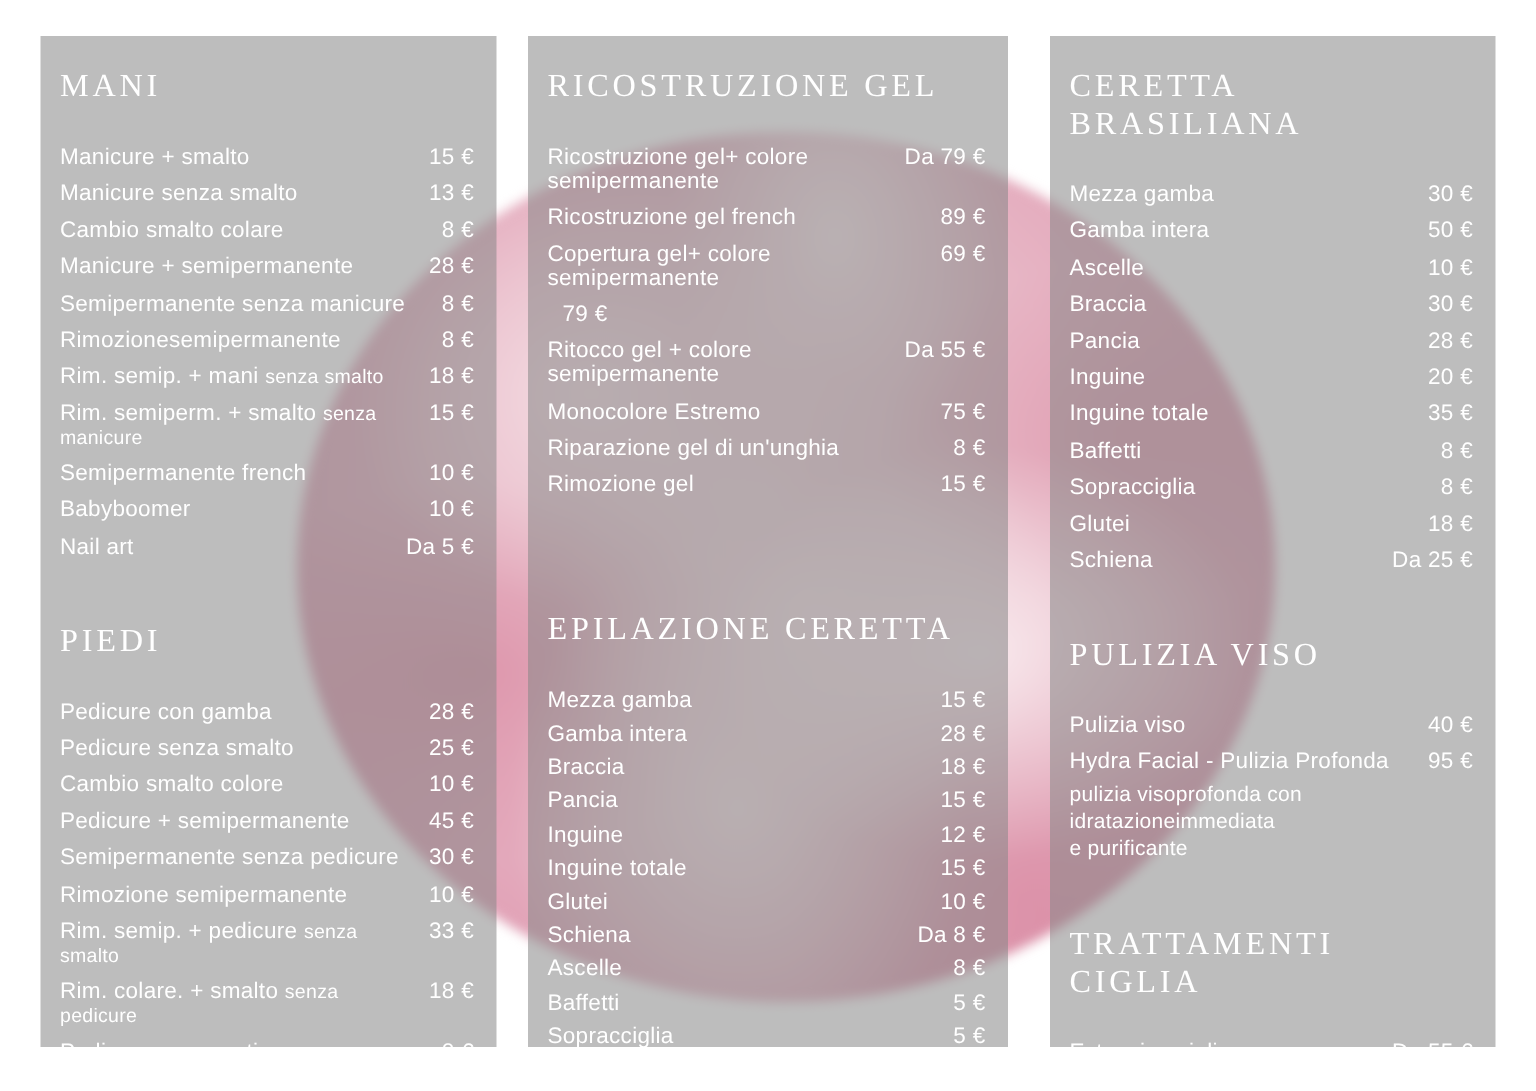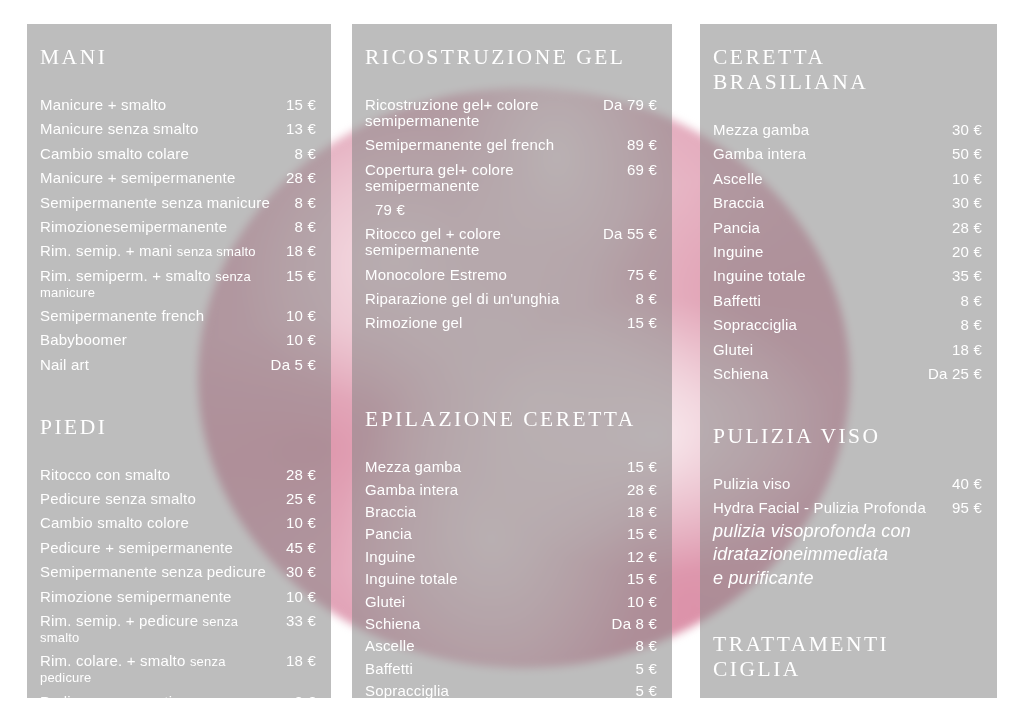--- a/index.html
+++ b/index.html
@@ -53,21 +53,21 @@
   .row{
     display:flex;align-items:flex-start;justify-content:space-between;
     margin-bottom:8.5px;
     color:var(--text,#fff);
     font-size:15px;line-height:1.06;letter-spacing:.2px;
   }
   .panel-2 .sec-1 .row{margin-bottom:6.5px;}
   .label-wrap{flex:1;min-width:0;}
   .label{display:inline;white-space:pre-line;}
   .note{font-size:13px;}
-  .desc{font-style:italic;font-size:18px;line-height:1.3;white-space:pre-line;margin-top:4px;}
+  .desc{font-size:14px;line-height:1.3;white-space:pre-line;margin-top:4px;}
   .price{white-space:nowrap;margin-left:10px;text-align:left;}
 </style>
 </head>
 <body>
 
 <div class="page">
   <div class="moon"></div>
   <div class="panel panel-1">
       <section class="menu-section sec-0">
         <h2 class="section-title">Mani</h2>
@@ -115,21 +115,21 @@
           <li class="row">
             <div class="label-wrap"><span class="label">Nail art</span></div>
             <span class="price">Da 5 €</span>
           </li>
         </ul>
       </section>
       <section class="menu-section sec-1">
         <h2 class="section-title">Piedi</h2>
         <ul class="items">
           <li class="row">
-            <div class="label-wrap"><span class="label">Ritocco con smalto</span></div>
+            <div class="label-wrap"><span class="label">Pedicure con gamba</span></div>
             <span class="price">28 €</span>
           </li>
           <li class="row">
             <div class="label-wrap"><span class="label">Pedicure senza smalto</span></div>
             <span class="price">25 €</span>
           </li>
           <li class="row">
             <div class="label-wrap"><span class="label">Cambio smalto colore</span></div>
             <span class="price">10 €</span>
           </li>
@@ -167,21 +167,21 @@
   <div class="panel panel-2">
       <section class="menu-section sec-0">
         <h2 class="section-title">Ricostruzione Gel</h2>
         <ul class="items">
           <li class="row">
             <div class="label-wrap"><span class="label">Ricostruzione gel+ colore
 semipermanente</span></div>
             <span class="price">Da 79 €</span>
           </li>
           <li class="row">
-            <div class="label-wrap"><span class="label">Semipermanente gel french</span></div>
+            <div class="label-wrap"><span class="label">Ricostruzione gel french</span></div>
             <span class="price">89 €</span>
           </li>
           <li class="row">
             <div class="label-wrap"><span class="label">Copertura gel+ colore
 semipermanente</span></div>
             <span class="price">69 €</span>
           </li>
           <li class="row">
             <span class="price">79 €</span>
           </li>

